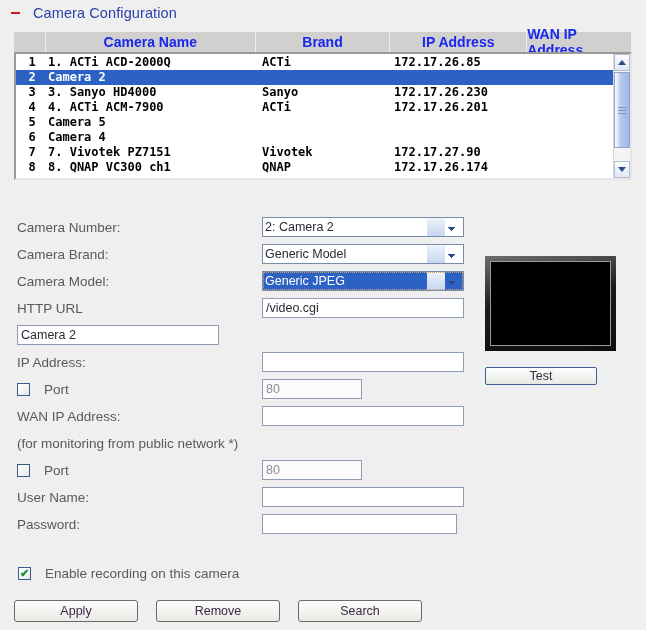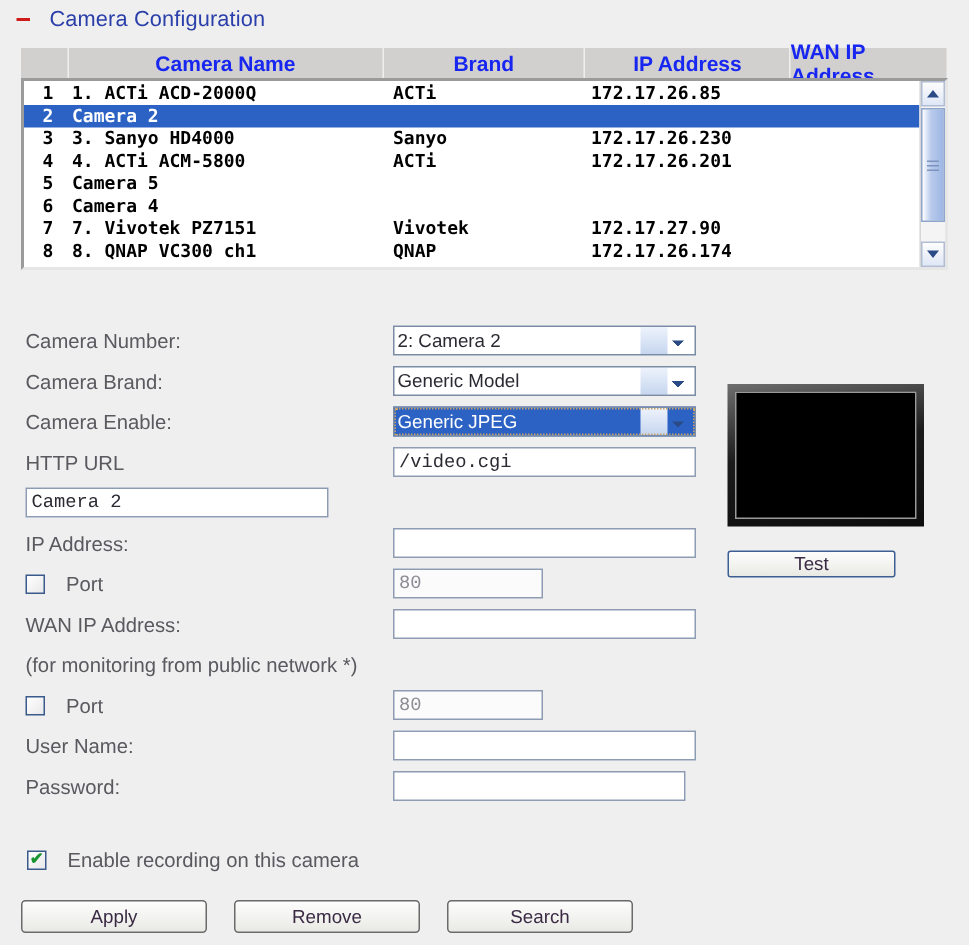--- a/index.html
+++ b/index.html
@@ -197,21 +197,21 @@
   select.ctl.focused {
     background-color: #2c62c4;
     color: #ffffff;
     outline: 1px dotted #c8a26a;
     outline-offset: -2px;
   }
 
   input.ctl {
     width: 202px;
     height: 20px;
-    font-family: Liberation Mono, monospace;
+    font-family: Liberation Sans, sans-serif;
     font-size: 12.5px;
     color: #2a2a33;
     background: #ffffff;
     border: 1px solid #8d9cb2;
     box-sizing: border-box;
     padding: 0 3px;
   }
   input.ctl.narrow { width: 195px; }
   input.ctl.port {
     width: 100px;
@@ -324,21 +324,21 @@
     <div class="lh-cell lh-name">Camera Name</div>
     <div class="lh-cell lh-brand">Brand</div>
     <div class="lh-cell lh-ip">IP Address</div>
     <div class="lh-cell lh-wan">WAN IP Address</div>
   </div>
   <div class="list-body">
     <div class="rows" id="rows-host">
         <div class="row"><div class="c-idx">1</div><div class="c-name">1. ACTi ACD-2000Q</div><div class="c-brand">ACTi</div><div class="c-ip">172.17.26.85</div><div class="c-wan"></div></div>
         <div class="row selected"><div class="c-idx">2</div><div class="c-name">Camera 2</div><div class="c-brand"></div><div class="c-ip"></div><div class="c-wan"></div></div>
         <div class="row"><div class="c-idx">3</div><div class="c-name">3. Sanyo HD4000</div><div class="c-brand">Sanyo</div><div class="c-ip">172.17.26.230</div><div class="c-wan"></div></div>
-        <div class="row"><div class="c-idx">4</div><div class="c-name">4. ACTi ACM-5800</div><div class="c-brand">ACTi</div><div class="c-ip">172.17.26.201</div><div class="c-wan"></div></div>
+        <div class="row"><div class="c-idx">4</div><div class="c-name">4. ACTi ACM-7900</div><div class="c-brand">ACTi</div><div class="c-ip">172.17.26.201</div><div class="c-wan"></div></div>
         <div class="row"><div class="c-idx">5</div><div class="c-name">Camera 5</div><div class="c-brand"></div><div class="c-ip"></div><div class="c-wan"></div></div>
         <div class="row"><div class="c-idx">6</div><div class="c-name">Camera 4</div><div class="c-brand"></div><div class="c-ip"></div><div class="c-wan"></div></div>
         <div class="row"><div class="c-idx">7</div><div class="c-name">7. Vivotek PZ7151</div><div class="c-brand">Vivotek</div><div class="c-ip">172.17.27.90</div><div class="c-wan"></div></div>
         <div class="row"><div class="c-idx">8</div><div class="c-name">8. QNAP VC300 ch1</div><div class="c-brand">QNAP</div><div class="c-ip">172.17.26.174</div><div class="c-wan"></div></div>
       </div>
     <div class="vscroll">
       <div class="sb-btn top">
           <span class="sb-arrow up"></span>
         </div>
       <div class="sb-thumb">
@@ -369,21 +369,21 @@
   <div class="frow">
     <div class="flabel">Camera Brand:</div>
     <div class="fcontrol">
       <select class="ctl">
         <option>Generic Model</option>
       </select>
     </div>
   </div>
 
   <div class="frow">
-    <div class="flabel">Camera Enable:</div>
+    <div class="flabel">Camera Model:</div>
     <div class="fcontrol">
       <select class="ctl focused">
         <option>Generic JPEG</option>
       </select>
     </div>
   </div>
 
   <div class="frow">
     <div class="flabel">HTTP URL</div>
     <div class="fcontrol">

